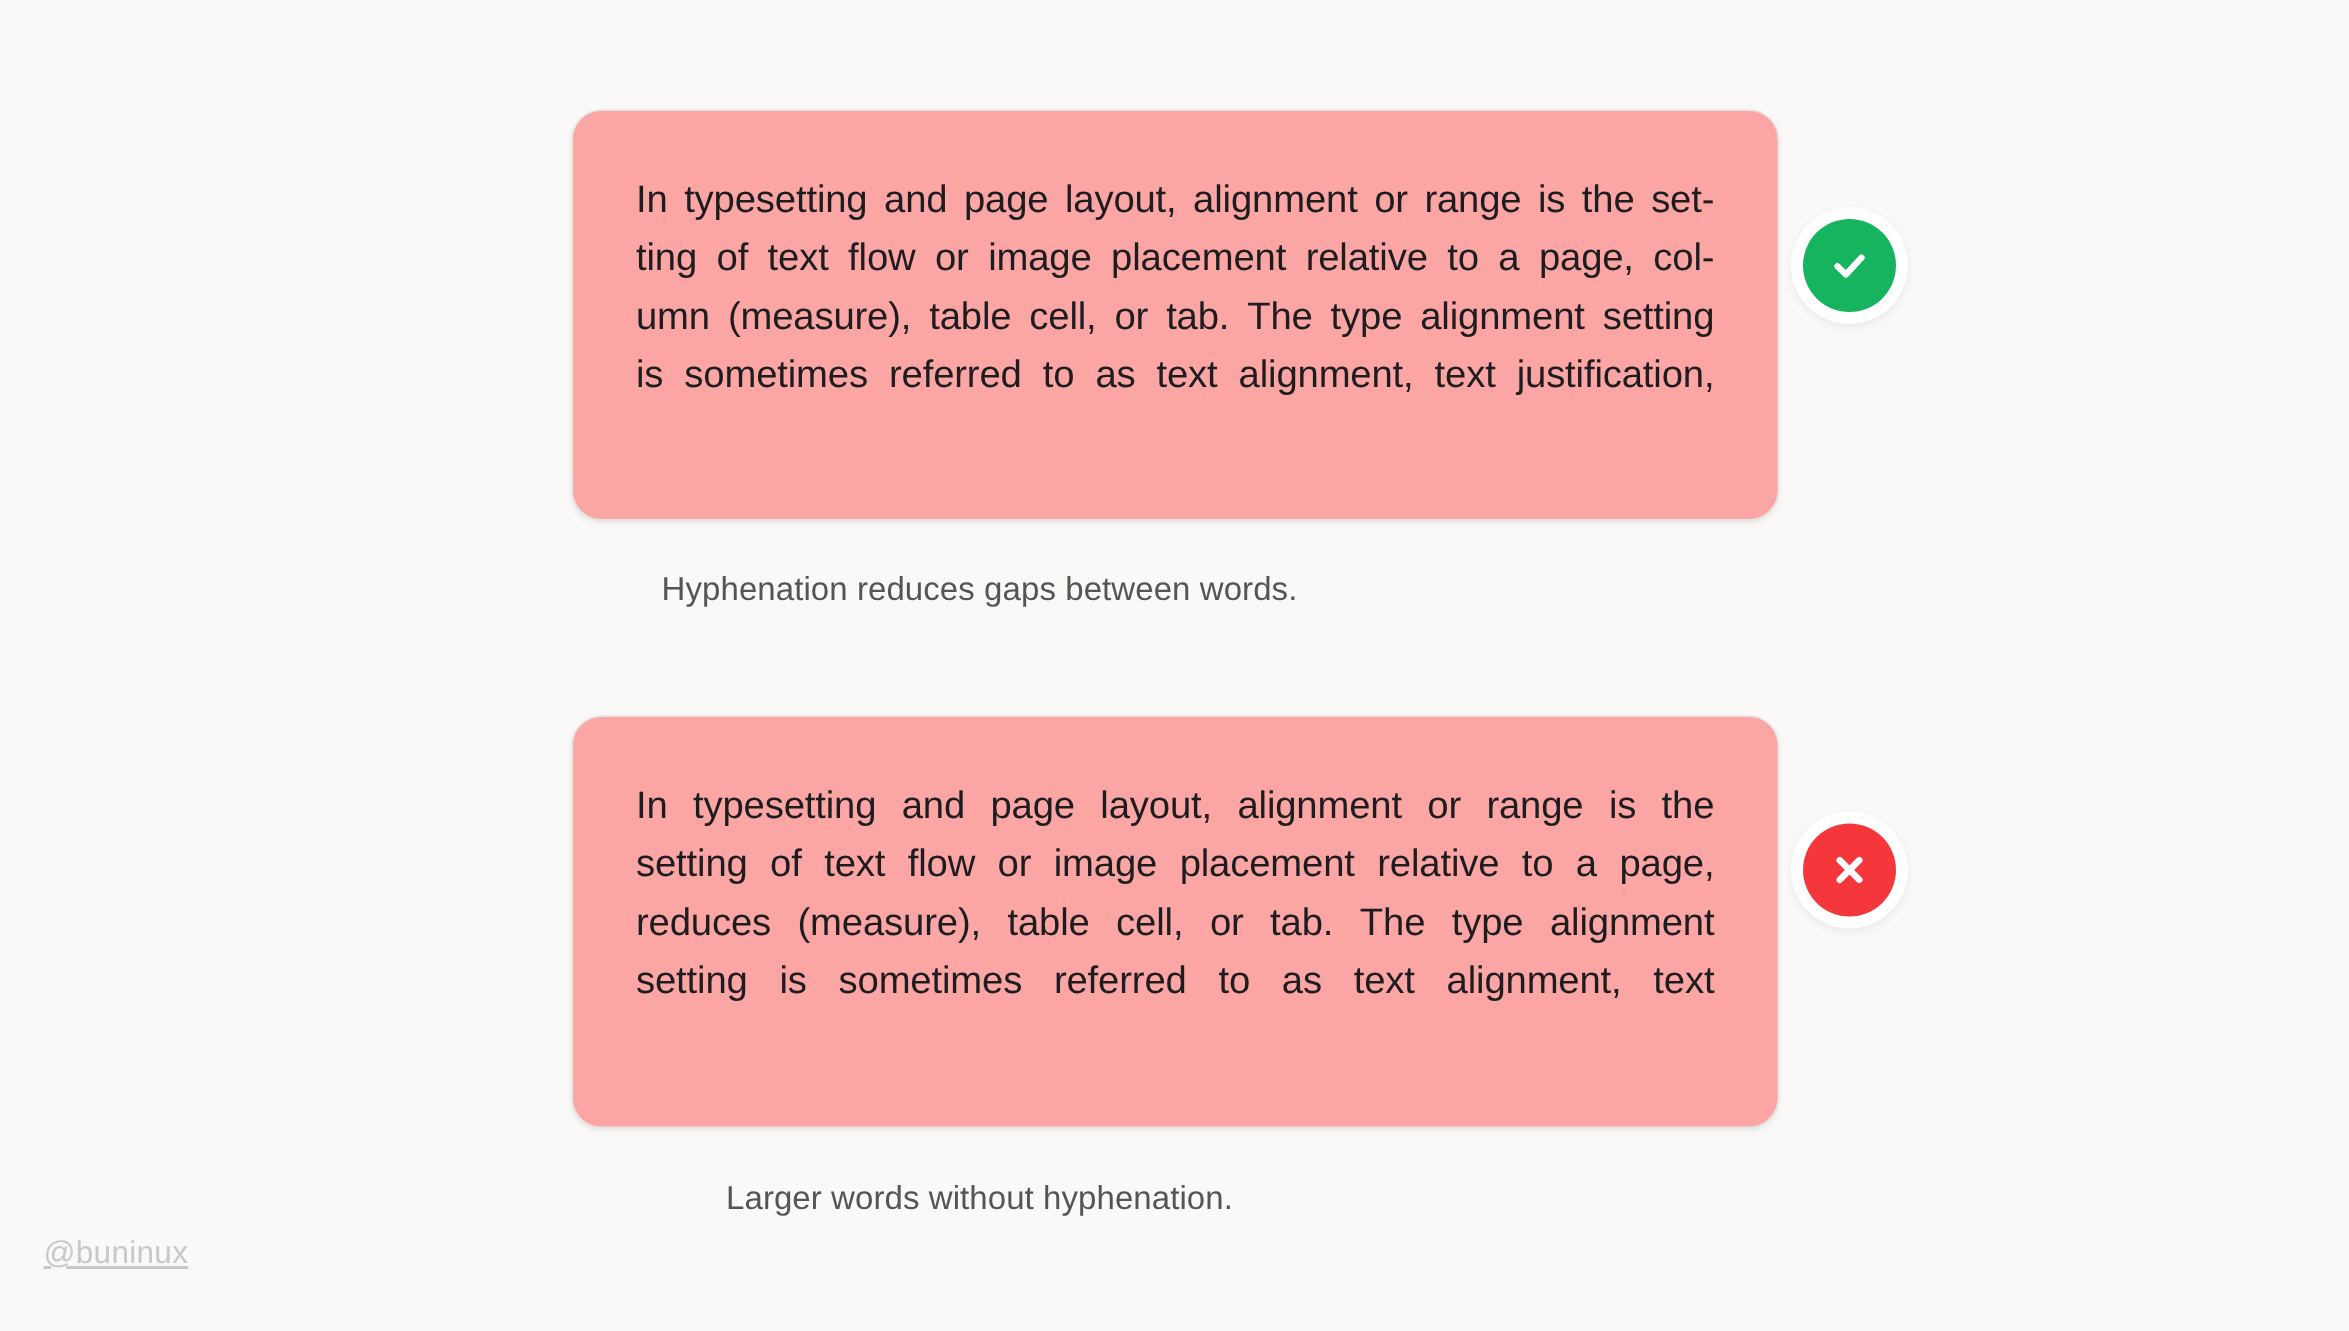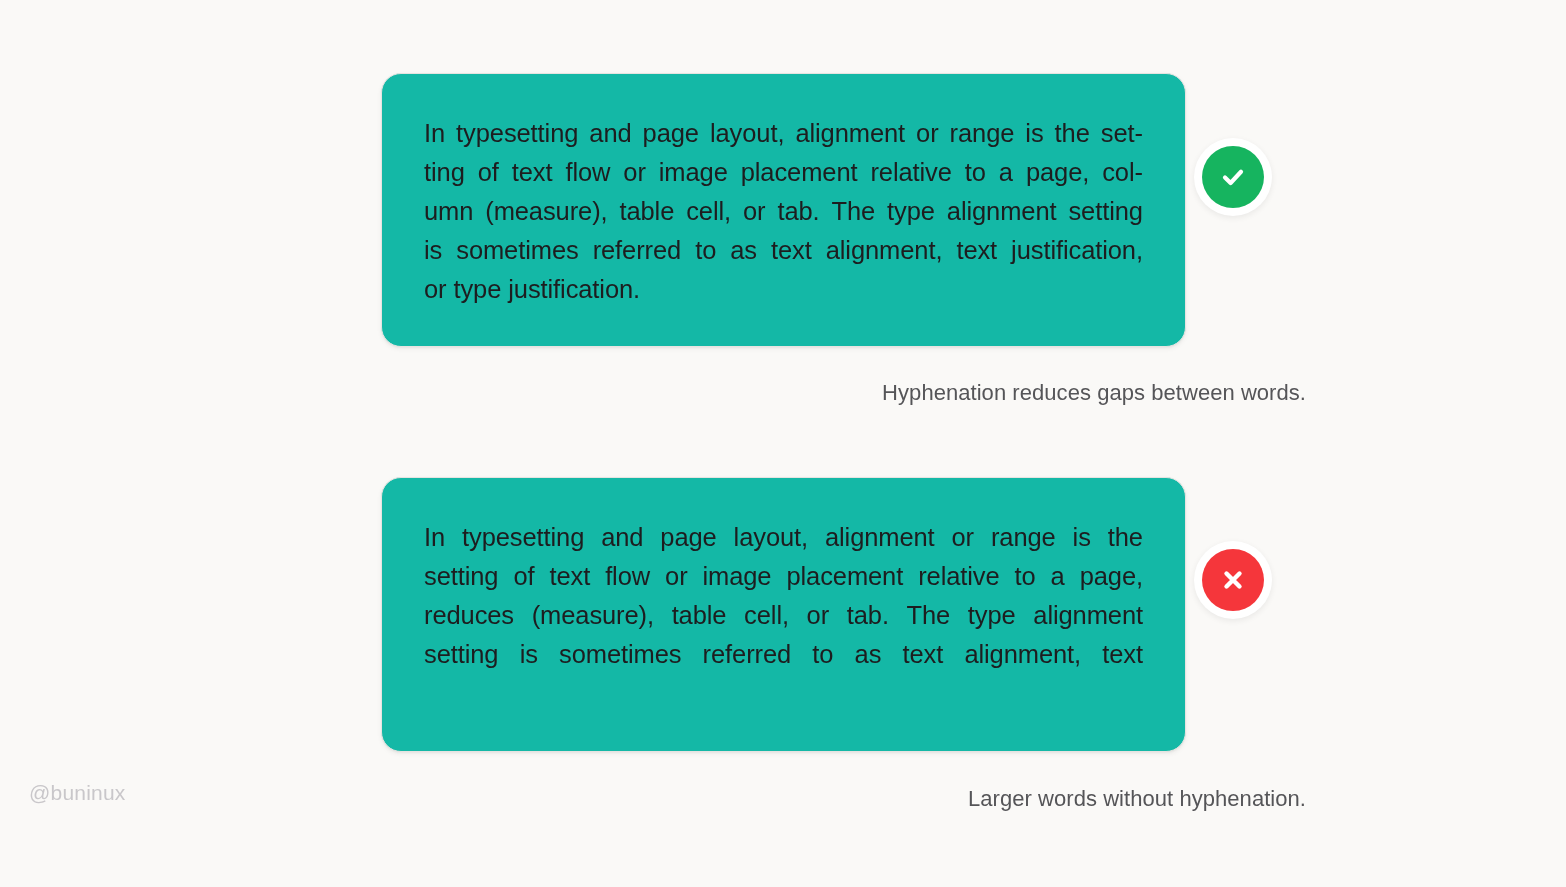--- a/index.html
+++ b/index.html
@@ -32,21 +32,21 @@
   .card-row {
     position: relative;
     width: 1566px;
   }
 
   .card {
     position: absolute;
     left: 381px;
     width: 805px;
     box-sizing: border-box;
-    background: #14b8a6;
+    background: #fca5a5;
     border: 1px solid #e6e4e1;
     border-radius: 20px;
     box-shadow: 0 2px 5px rgba(0, 0, 0, 0.055),
                 0 1px 2px rgba(0, 0, 0, 0.04);
     padding: 40px 42px 46px 42px;
   }
   .card-1 { height: 274px; }
   .card-2 { height: 275px; }
 
   .sample-text {
@@ -105,35 +105,36 @@
     display: flex;
     align-items: center;
     justify-content: center;
   }
   .badge-disc svg { display: block; }
 
   .caption {
     position: absolute;
     left: 0;
     width: 1306px;
-    text-align: right;
+    text-align: center;
     color: #555558;
     font-size: 22px;
     letter-spacing: 0.05px;
   }
   .caption-1 { top: 307px; }
   .caption-2 { top: 309px; }
 
   .watermark {
     position: absolute;
     left: 29px;
-    top: 781px;
+    top: 824px;
     color: #c9c7ca;
     font-size: 21px;
     letter-spacing: 0.2px;
+    text-decoration: underline;
   }
 </style>
 </head>
 <body style="background: rgb(250, 249, 247);">
 
 <div id="stage">
 
   <div class="example example-1">
     <div class="card-row">
 
@@ -182,21 +183,20 @@
             <span>is</span>
               <span>sometimes</span>
               <span>referred</span>
               <span>to</span>
               <span>as</span>
               <span>text</span>
               <span>alignment,</span>
               <span>text</span>
               <span>justification,</span>
           </span>
-          <span class="ln last">or type justification.</span>
         </p>
       </div>
 
       <div class="badge badge-1">
         <span class="badge-disc" style="background:#16b45f;">
           <svg width="34" height="34" viewBox="0 0 34 34" aria-hidden="true">
             <path d="M9 17.5 L14.6 23 L25 11.8" fill="none" stroke="#ffffff" stroke-width="4.2" stroke-linecap="round" stroke-linejoin="round"></path>
           </svg>
         </span>
       </div>

